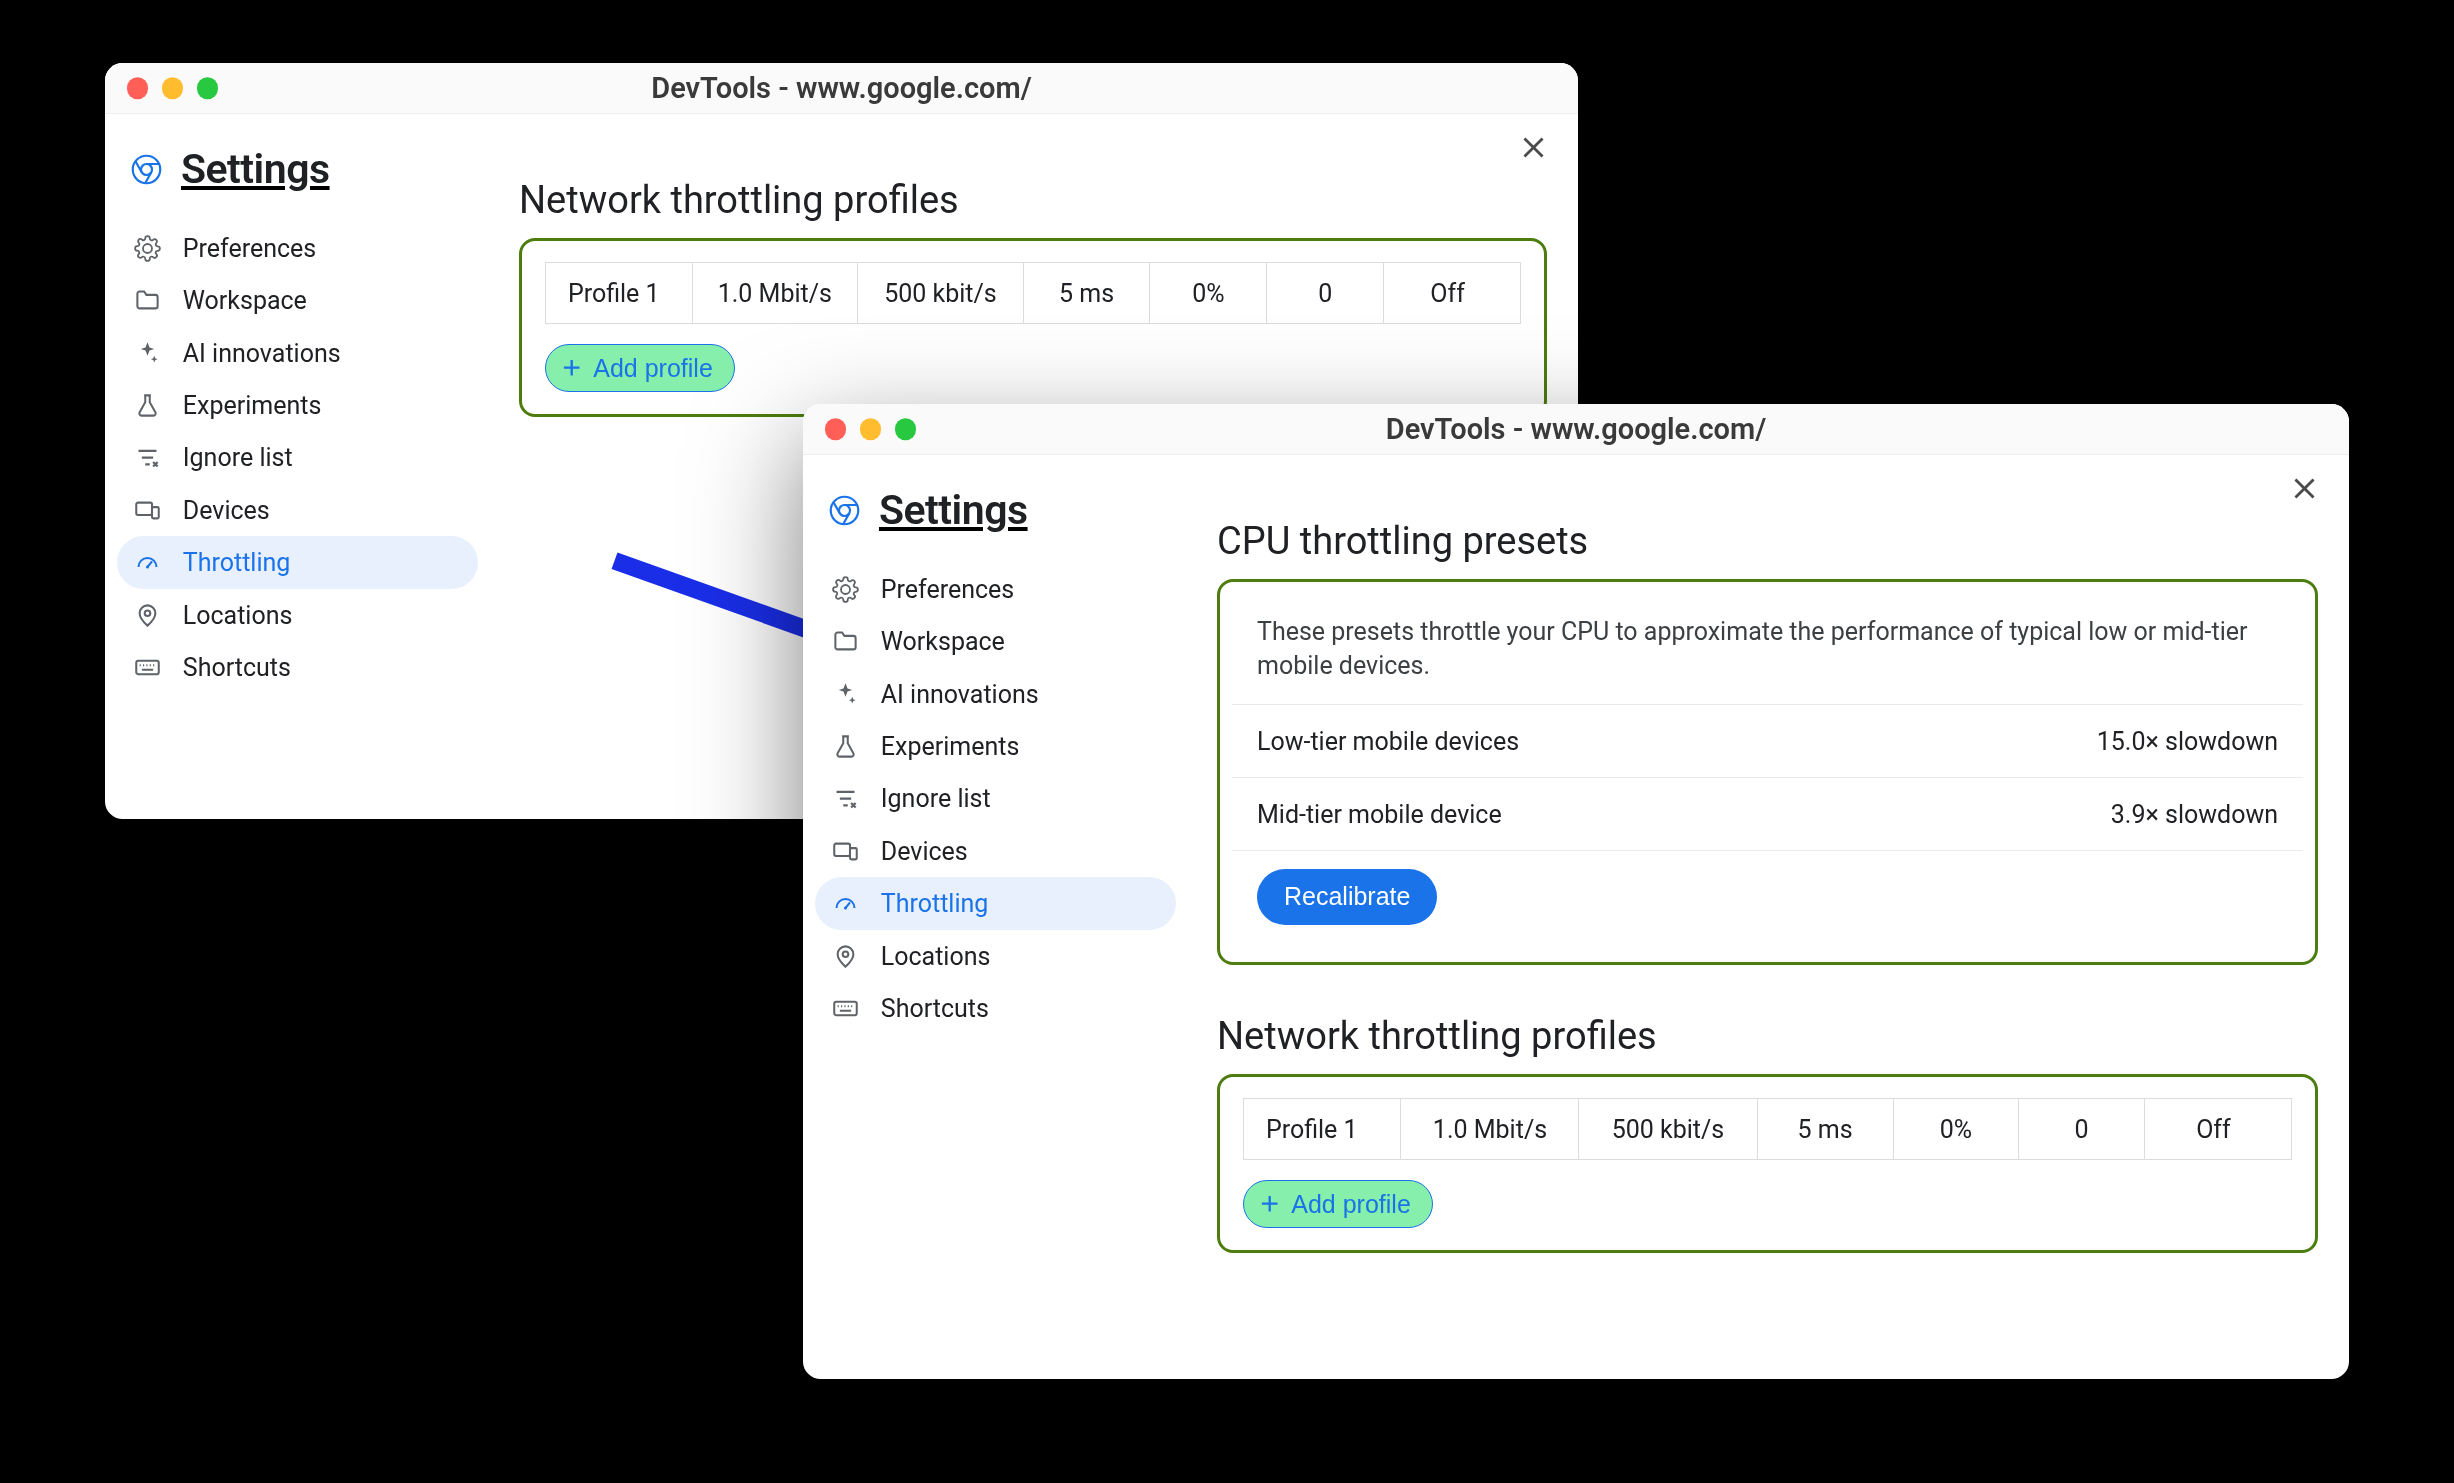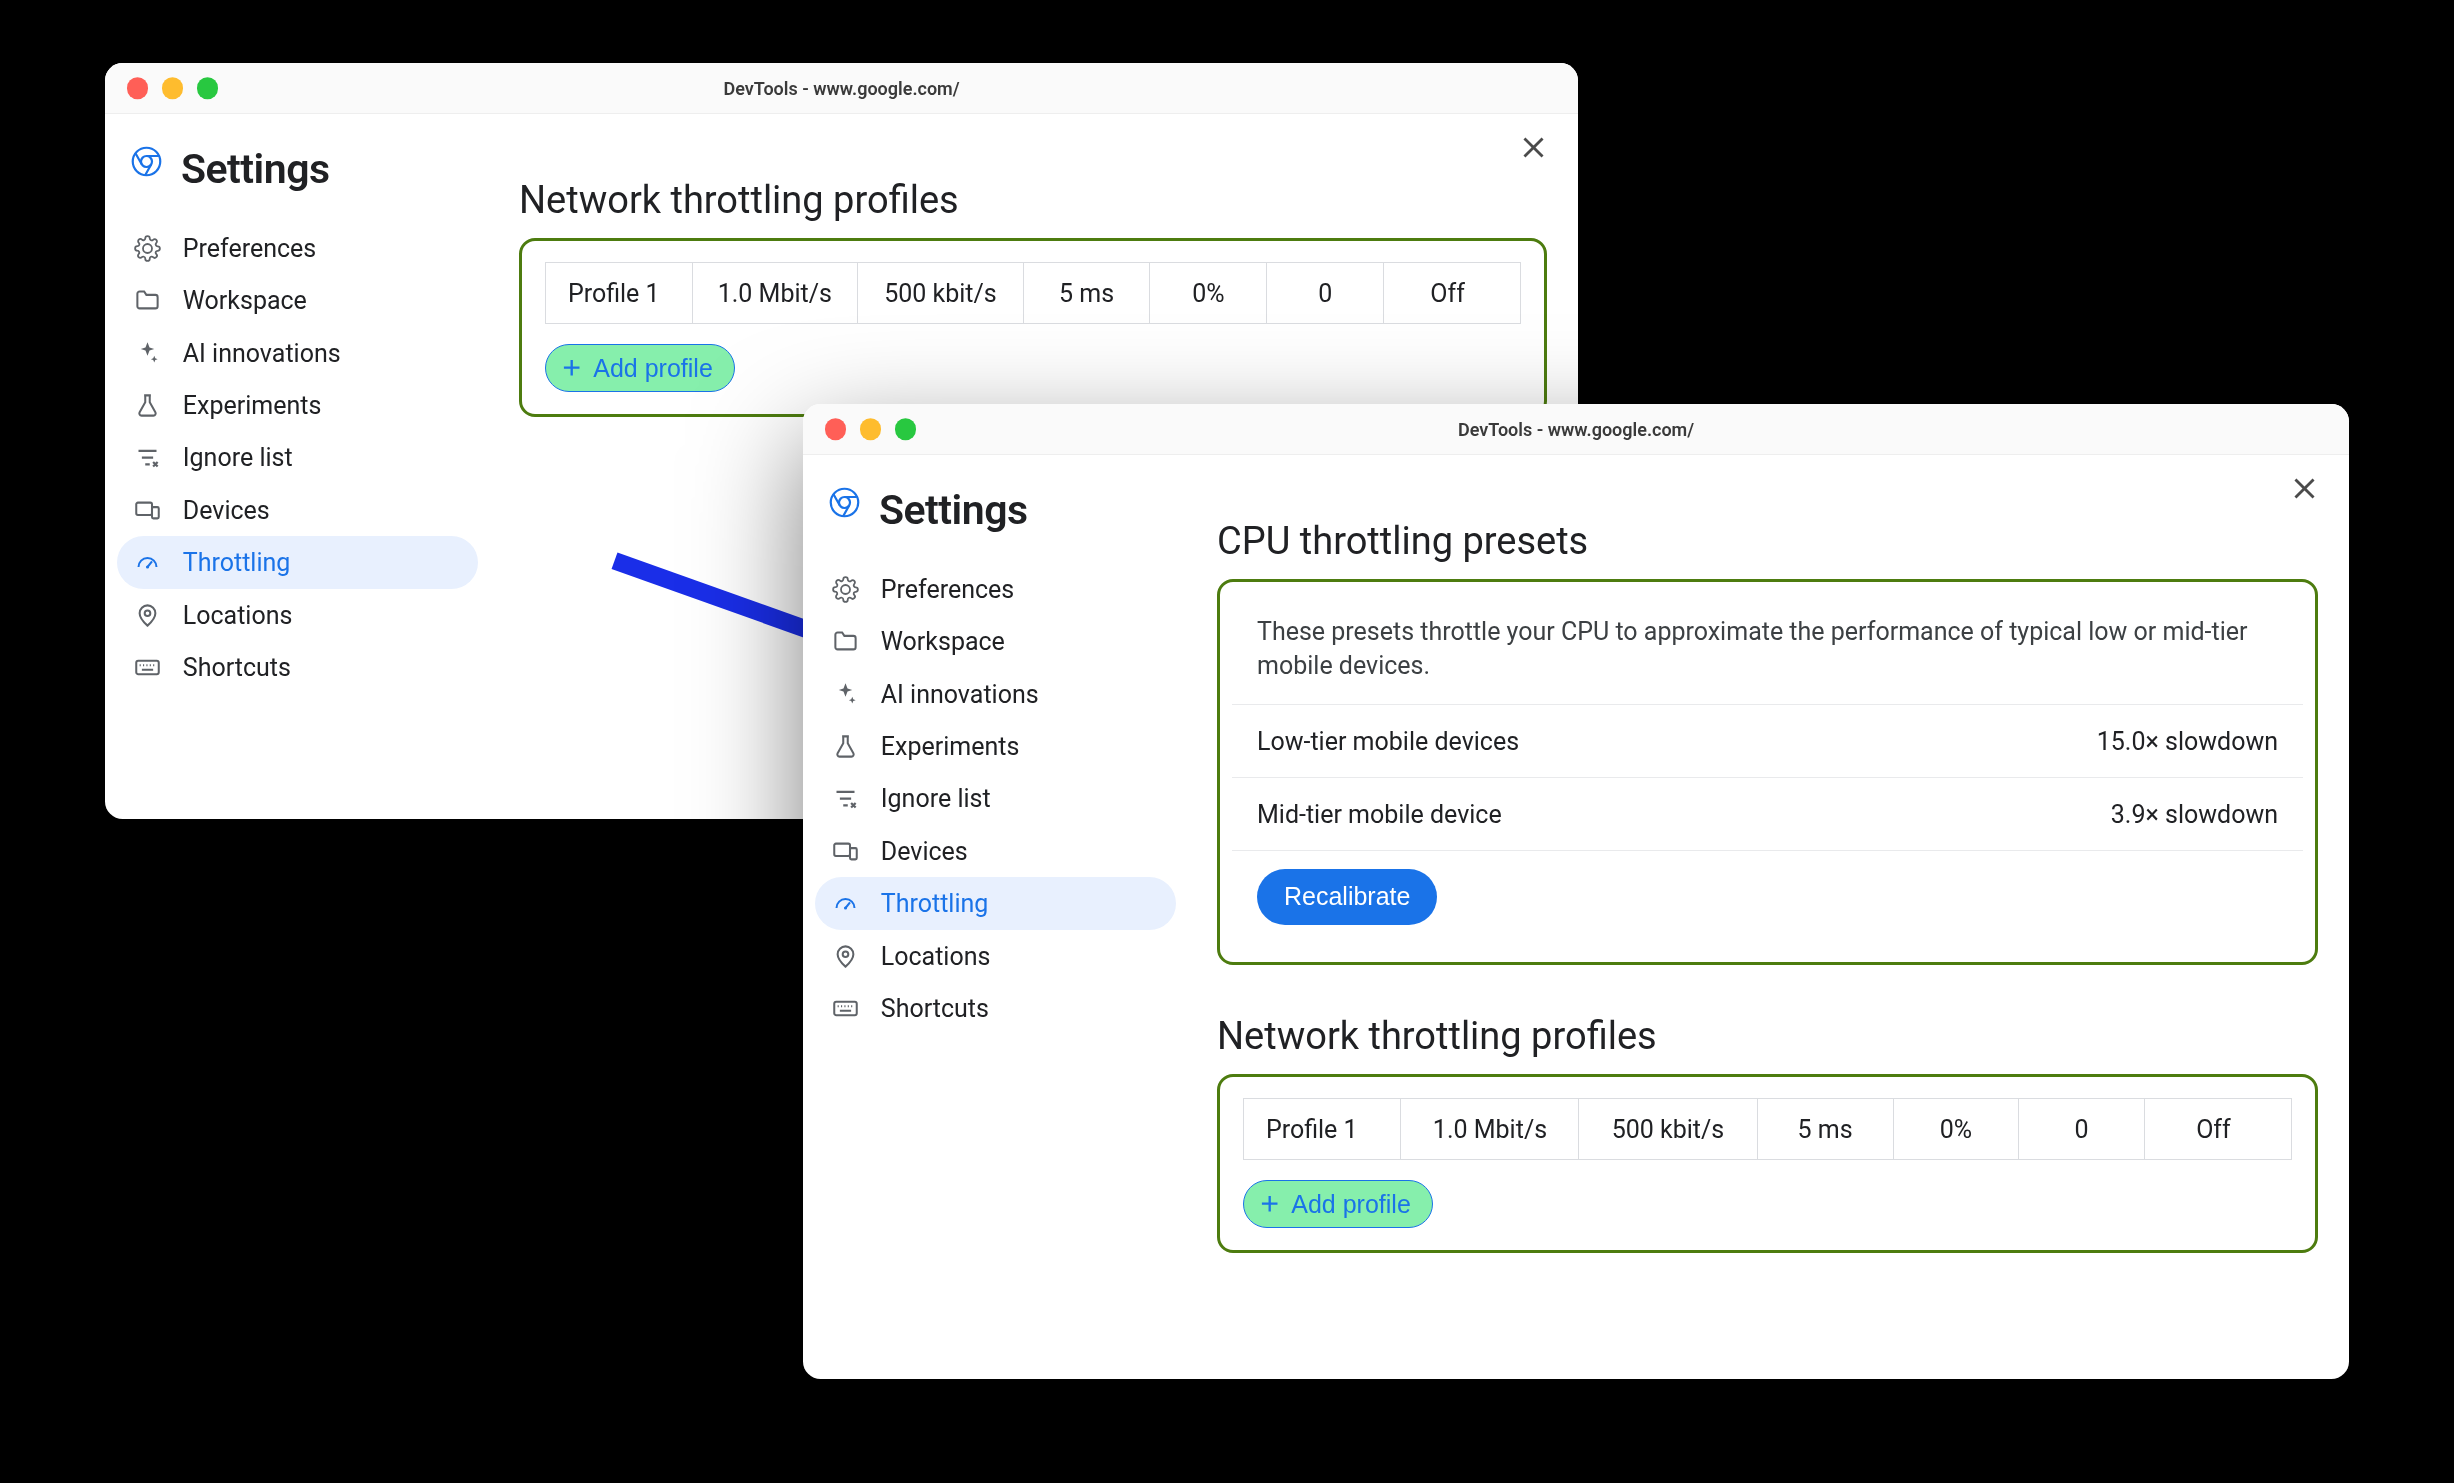--- a/index.html
+++ b/index.html
@@ -40,39 +40,41 @@
     display: flex;
     gap: 13.7px;
   }
   .traffic span {
     width: 21.5px; height: 21.5px; border-radius: 50%; display: inline-block;
   }
   .t-close { background: #ff5f57; }
   .t-min { background: #febc2e; }
   .t-zoom { background: #28c840; }
   .titlebar-text {
-    font-size: 18px;
+    font-size: 29px;
     color: #3a3a3a;
     font-weight: 600;
   }
 
   .body {
     display: flex;
     height: calc(100% - 51px);
   }
 
   .sidebar {
     width: 385px;
     padding: 19.5px 11.7px 19.5px 11.7px;
     flex-shrink: 0;
   }
   .sidebar-header {
     display: flex;
+    align-items: center;
     gap: 17.6px;
     padding: 11.7px 13.7px 29px 13.7px;
+    text-decoration: underline;
   }
   .chrome-glyph {
     width: 33px; height: 33px; flex-shrink: 0;
   }
   .sidebar-title {
     font-size: 41px;
     font-weight: 600;
     letter-spacing: -0.5px;
     color: #202124;
   }

